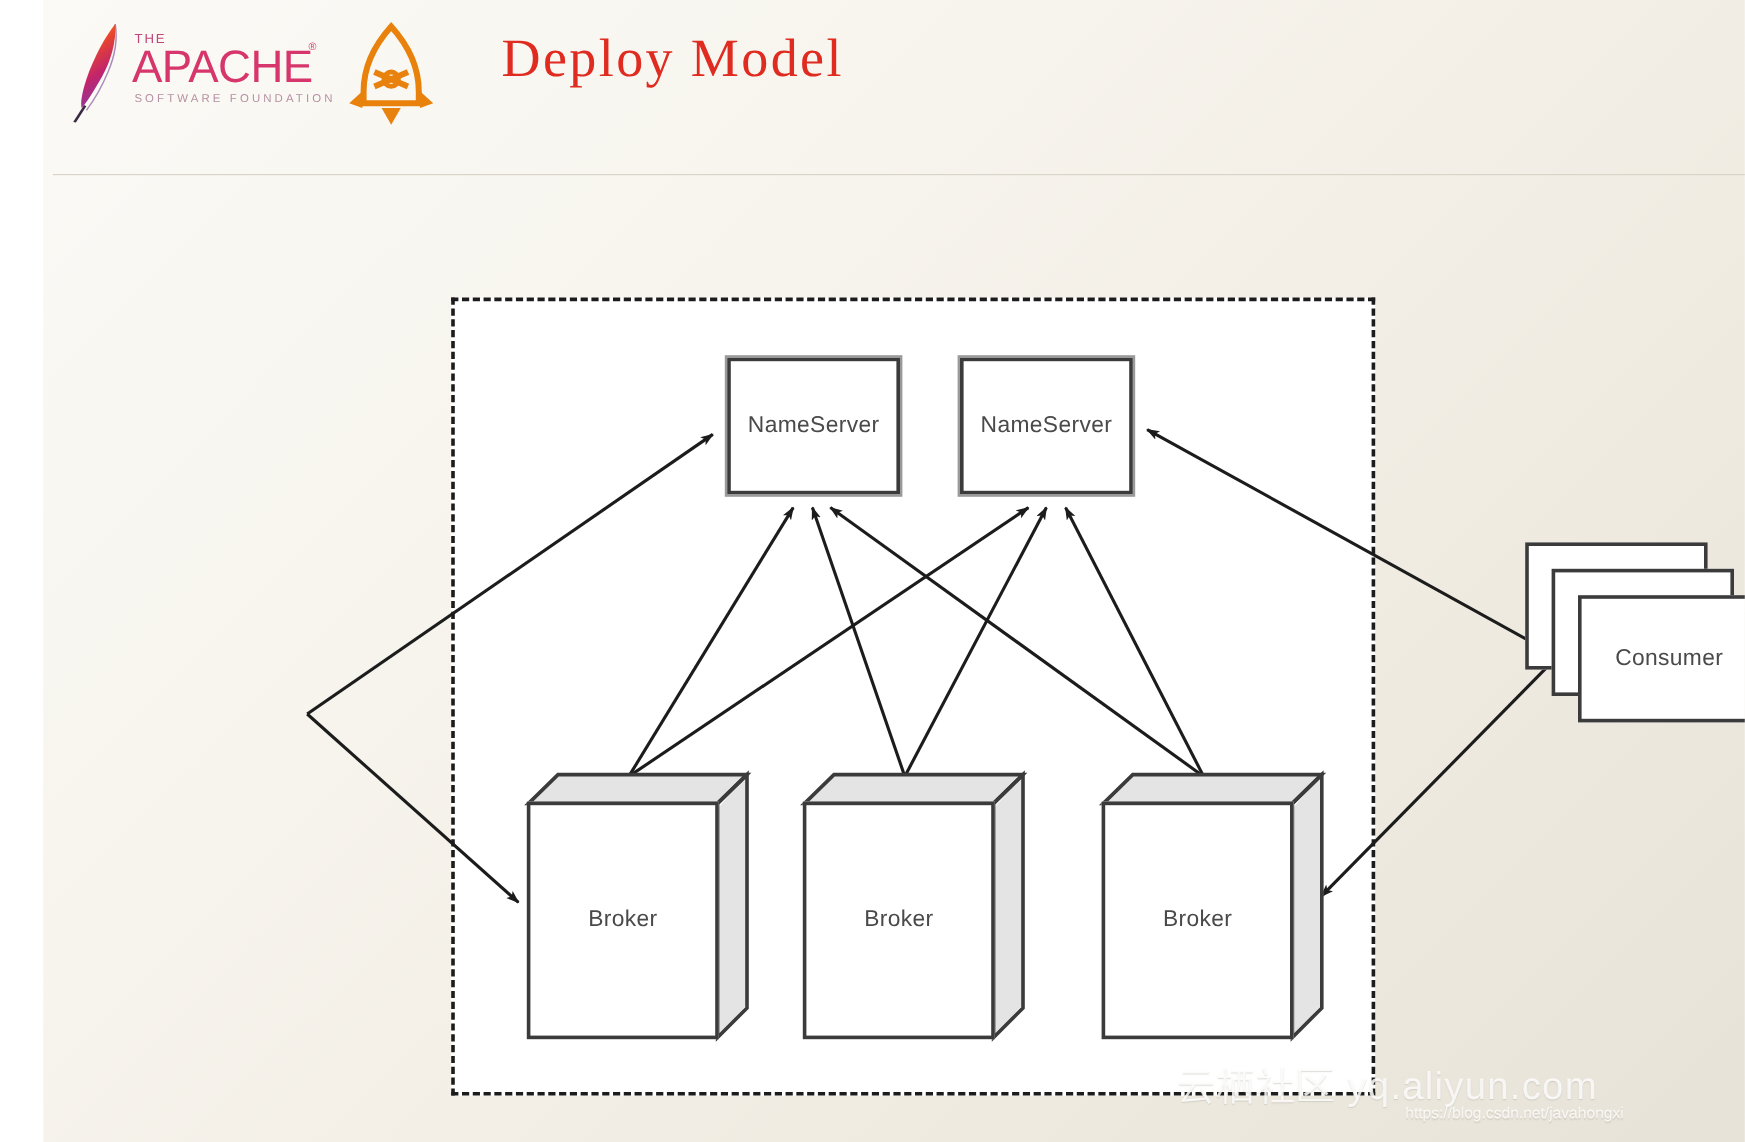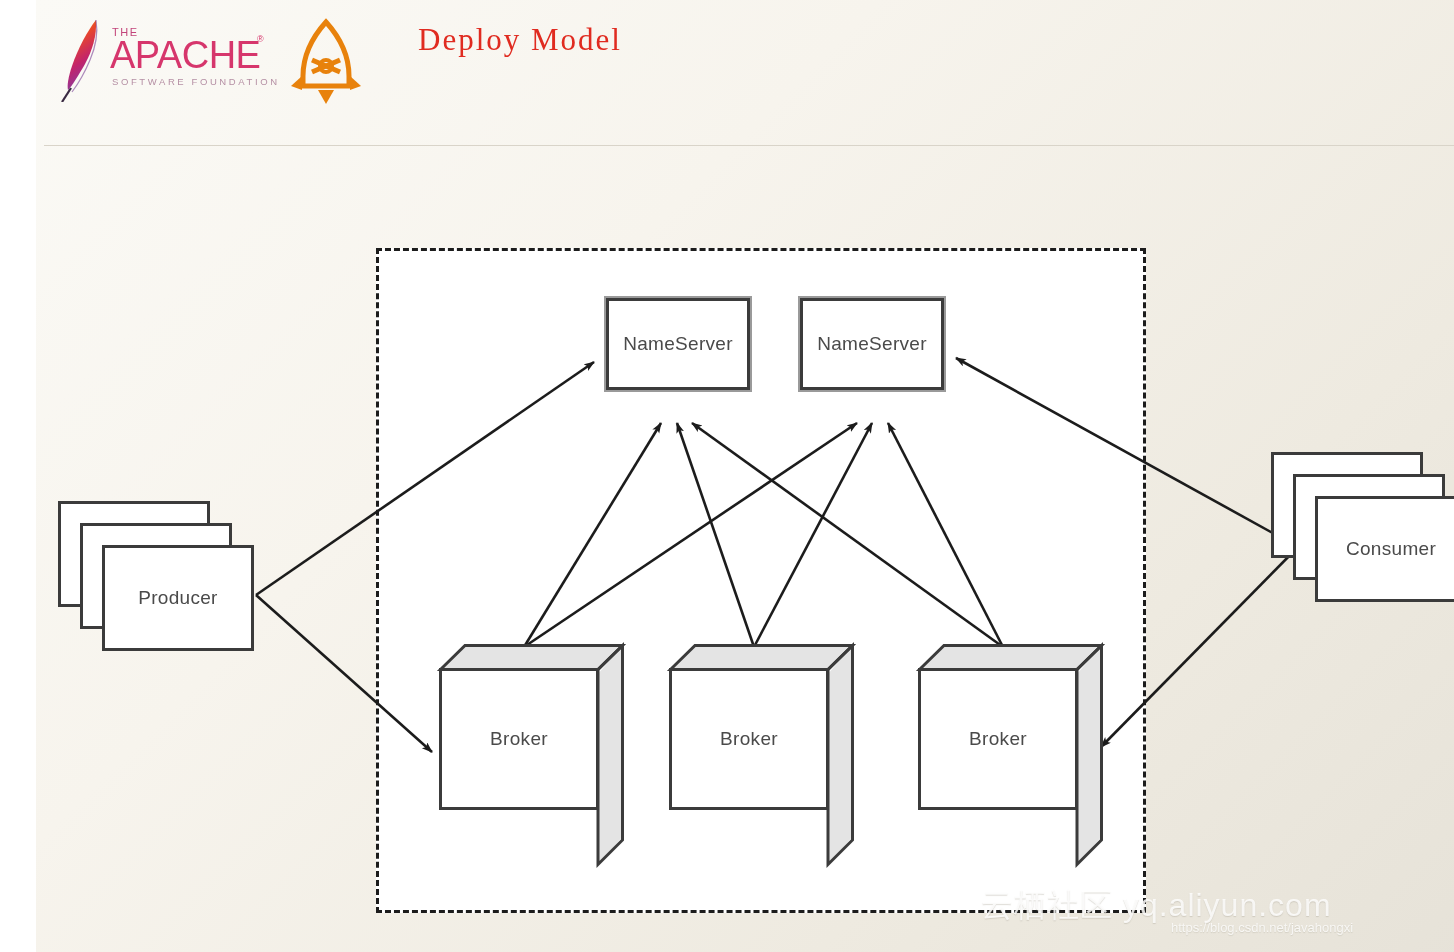--- a/index.html
+++ b/index.html
@@ -42,21 +42,21 @@
     top: 16px;
     width: 80px;
     height: 90px;
   }
 
   #page-title {
     position: absolute;
     left: 382px;
     top: 22px;
     font-family: "Liberation Serif", "DejaVu Serif", serif;
-    font-size: 31px;
+    font-size: 45px;
     letter-spacing: 2px;
     color: #e02b20;
     white-space: nowrap;
   }
 
   #header-rule {
     position: absolute;
     left: 8px;
     top: 145px;
     width: 1420px;
@@ -89,21 +89,21 @@
     font-size: 19px;
     color: #4a4a4a;
     white-space: nowrap;
     letter-spacing: 0.3px;
   }
 
   
   .nameserver {
     position: absolute;
     width: 148px;
-    height: 96px;
+    height: 118px;
     box-sizing: border-box;
     border: 2px solid #9a9a9a;
     background: #ffffff;
     padding: 0;
   }
   .nameserver .inner {
     width: 100%;
     height: 100%;
     box-sizing: border-box;
     border: 3px solid #3b3b3b;
@@ -119,21 +119,21 @@
   .broker {
     position: absolute;
     width: 185px;
     height: 222px;
   }
   .broker .face-front {
     position: absolute;
     left: 0;
     top: 24px;
     width: 160px;
-    height: 142px;
+    height: 198px;
     box-sizing: border-box;
     border: 3px solid #3b3b3b;
     background: #ffffff;
     display: flex;
     align-items: center;
     justify-content: center;
     text-align: right;
   }
   .broker .face-top {
     position: absolute;
@@ -349,27 +349,20 @@
       <div class="face-right"></div>
       <svg class="broker-outline" viewBox="0 0 185 222">
         <path d="M1.5 25.5 L26 1.5 L183.5 1.5 L159 25.5 Z" fill="none" stroke="#3b3b3b" stroke-width="3"></path>
         <path d="M159 25.5 L183.5 1.5 L183.5 196 L159 220.5 Z" fill="none" stroke="#3b3b3b" stroke-width="3"></path>
       </svg>
       <div class="face-front">
         <span class="node-label">Broker</span>
       </div>
     </div>
 
-    <div class="client-stack" id="producer">
-      <div class="sheet sheet-back"></div>
-      <div class="sheet sheet-mid"></div>
-      <div class="sheet sheet-front">
-        <span class="node-label">Producer</span>
-      </div>
-    </div>
 
     <div class="client-stack" id="consumer">
       <div class="sheet sheet-back"></div>
       <div class="sheet sheet-mid"></div>
       <div class="sheet sheet-front">
         <span class="node-label">Consumer</span>
       </div>
     </div>
 
   </div>

